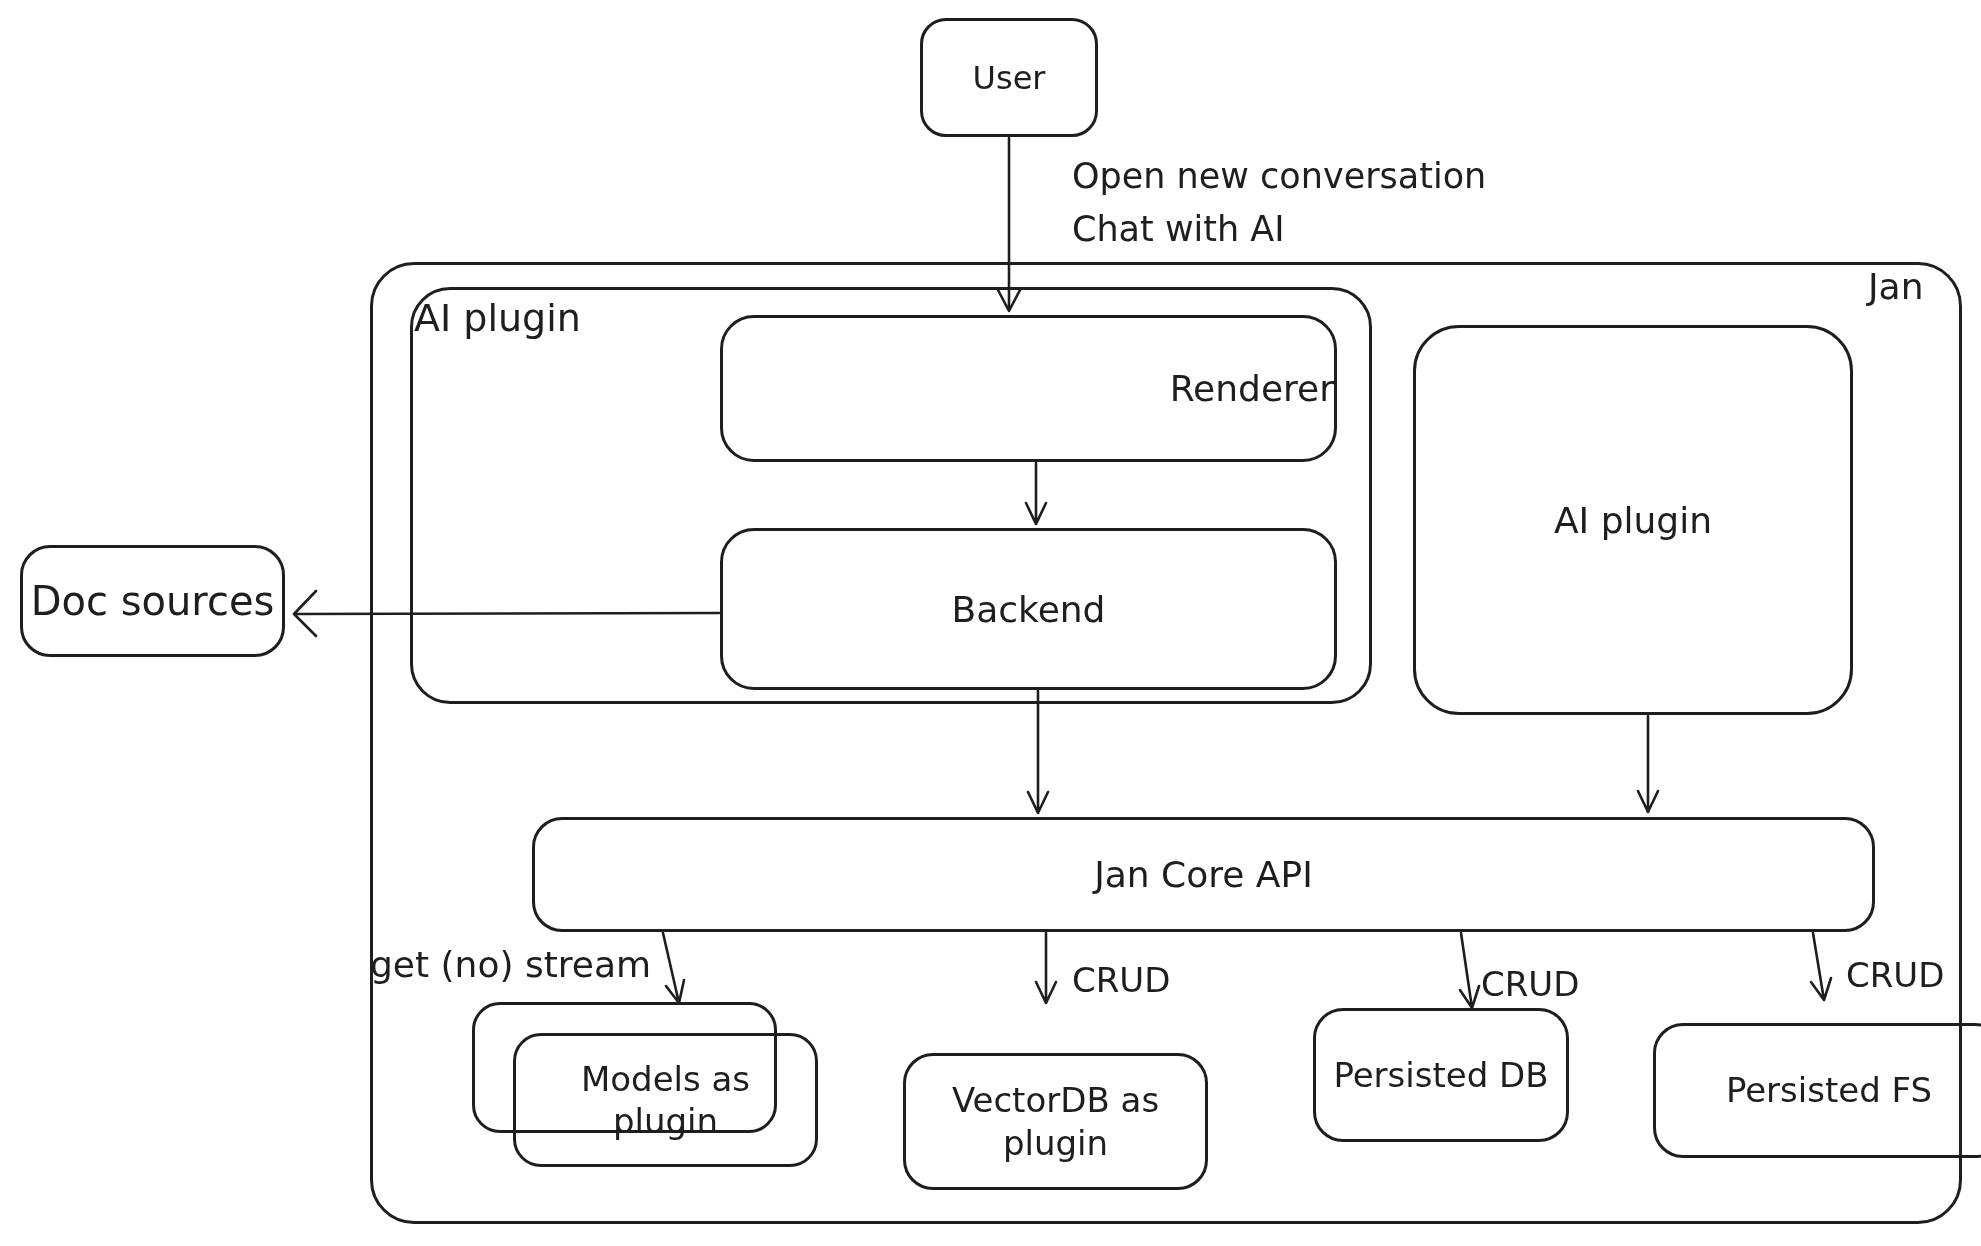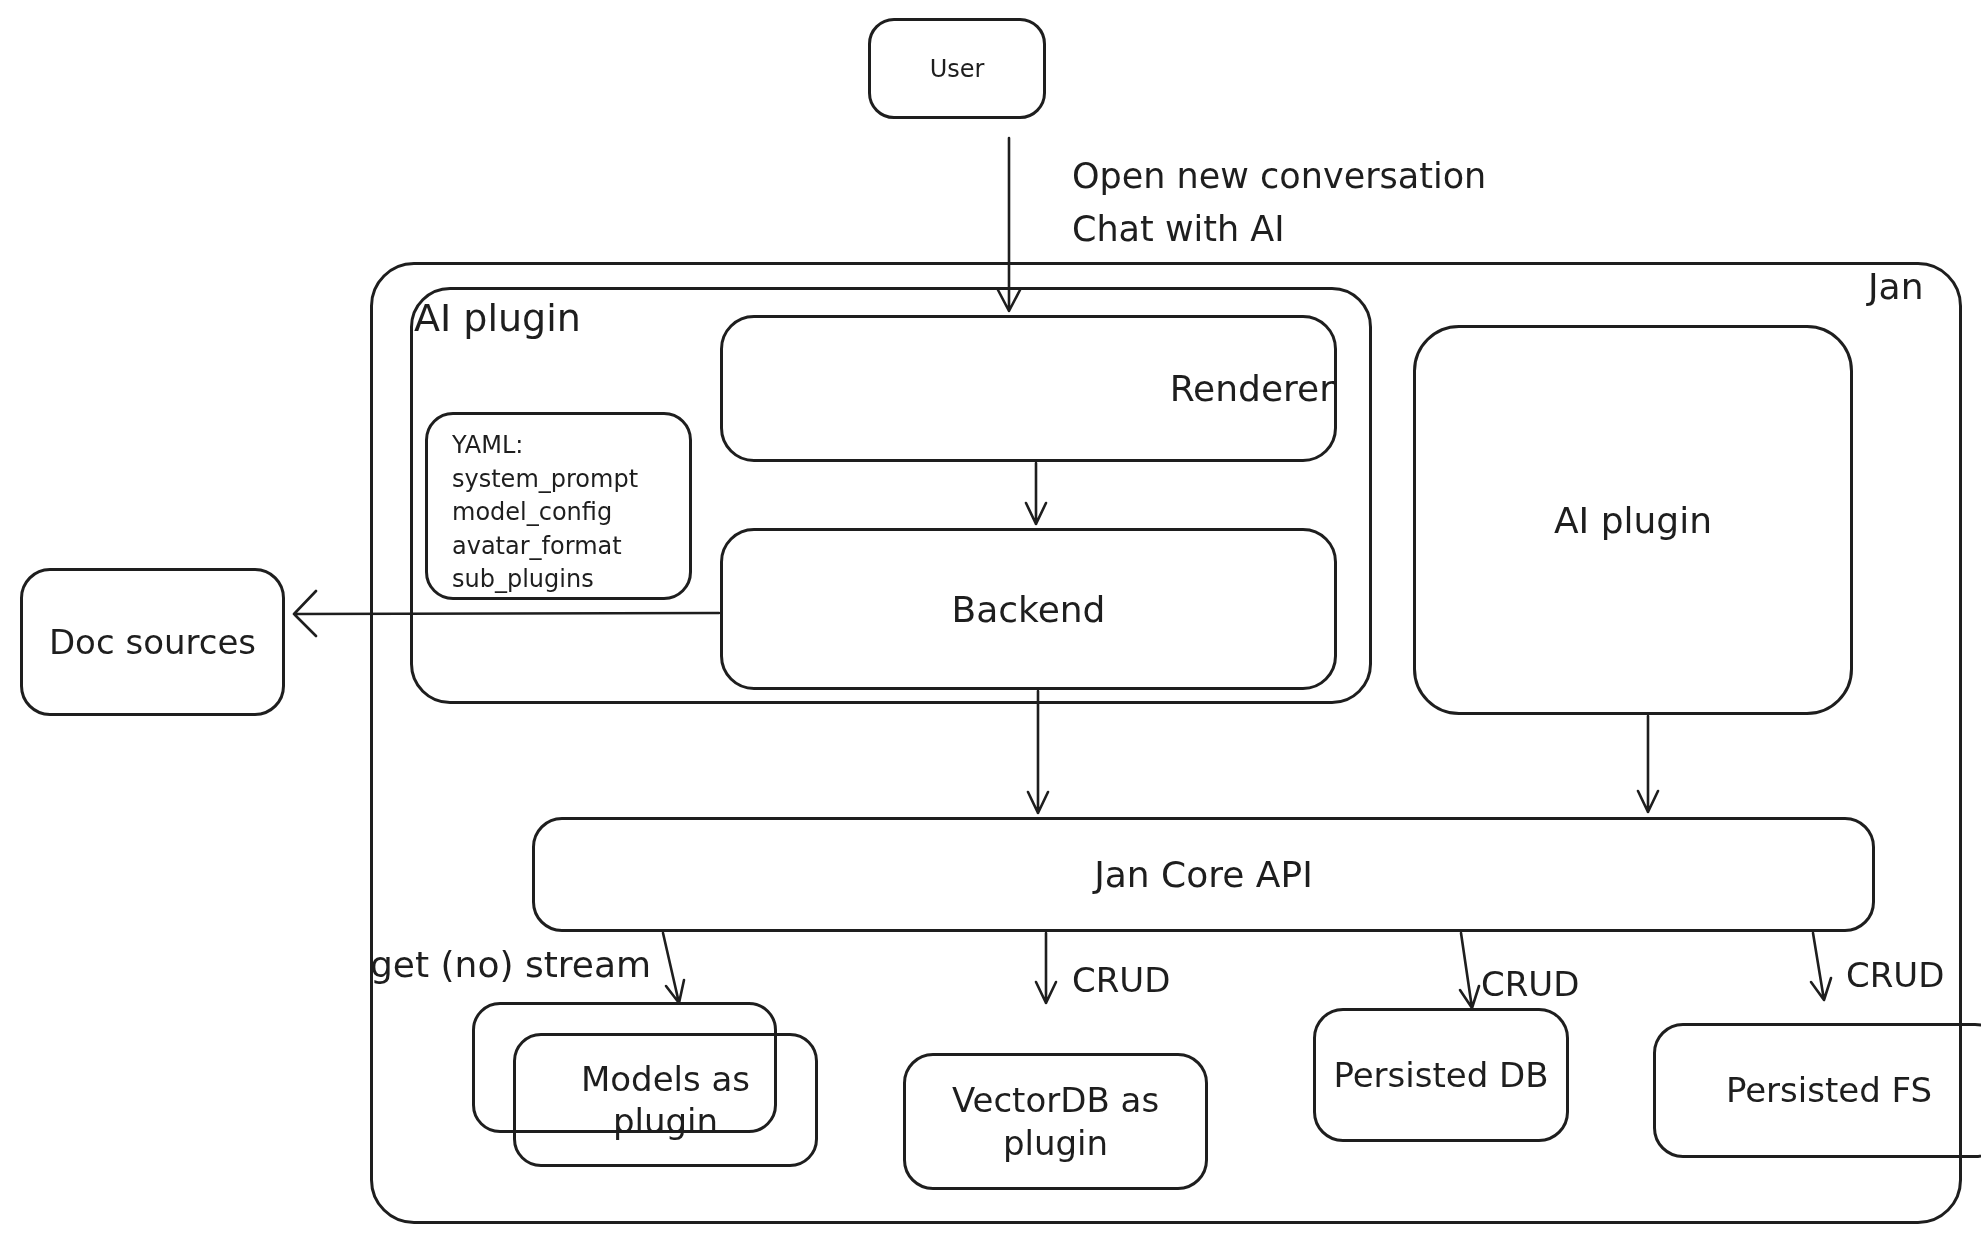--- a/index.html
+++ b/index.html
@@ -26,35 +26,35 @@
   .box{
     position:absolute;
     border:3px solid var(--stroke);
     display:flex;align-items:center;justify-content:center;
     text-align:center;
     box-sizing:border-box;
     background:transparent;
     line-height:1.25;
   }
   .lbl{position:absolute;white-space:nowrap;}
-  .user-box{left:868px;top:18px;width:178px;height:101px;border-radius:26px;font-size:24px;}
+  .user-box{left:920px;top:18px;width:178px;height:119px;border-radius:26px;font-size:32px;}
   .jan-container{left:370px;top:262px;width:1592px;height:962px;border-radius:44px;}
   .jan-label{left:1868px;top:266px;font-size:36px;}
   .ai-plugin-container{left:410px;top:287px;width:962px;height:417px;border-radius:40px;}
   .ai-plugin-container-label{left:414px;top:296px;font-size:38px;}
   .yaml-note{
     left:425px;top:412px;width:267px;height:188px;border-radius:28px;
     font-size:24px;line-height:1.4;
     align-items:flex-start;justify-content:flex-start;
     text-align:left;padding:14px 10px 10px 24px;
   }
   .yaml-note span{display:block;}
   .renderer-box{left:720px;top:315px;width:617px;height:147px;border-radius:34px;font-size:36px;justify-content:flex-end;}
   .backend-box{left:720px;top:528px;width:617px;height:162px;border-radius:34px;font-size:36px;}
-  .doc-sources-box{left:20px;top:545px;width:265px;height:148px;border-radius:30px;font-size:34px;margin-top:23px;}
+  .doc-sources-box{left:20px;top:545px;width:265px;height:112px;border-radius:30px;font-size:40px;}
   .ai-plugin-box{left:1413px;top:325px;width:440px;height:390px;border-radius:46px;font-size:36px;}
   .jan-core-api-bar{left:532px;top:817px;width:1343px;height:115px;border-radius:30px;font-size:36px;}
   .models-back-box{left:472px;top:1002px;width:305px;height:131px;border-radius:28px;}
   .models-front-box{left:513px;top:1033px;width:305px;height:134px;border-radius:28px;font-size:34px;padding:0 30px;}
   .vectordb-box{left:903px;top:1005px;width:305px;height:137px;border-radius:30px;font-size:34px;padding:0 30px;margin-top:48px;}
   .persisted-db-box{left:1313px;top:1008px;width:256px;height:134px;border-radius:30px;font-size:34px;}
   .persisted-fs-box{left:1653px;top:1010px;width:352px;height:135px;border-radius:30px;font-size:34px;margin-top:13px;}
   .user-edge-label{left:1072px;top:150px;font-size:35px;line-height:1.5;}
   .get-stream-label{left:370px;top:944px;font-size:36px;}
   .crud-vectordb-label{left:1072px;top:960px;font-size:34px;}
@@ -95,29 +95,20 @@
     <div>Open new conversation</div>
     <div>Chat with AI</div>
   </div>
 
   <div class="box jan-container"></div>
   <div class="lbl jan-label">Jan</div>
 
   <div class="box ai-plugin-container"></div>
   <div class="lbl ai-plugin-container-label">AI plugin</div>
 
-  <div class="box yaml-note">
-    <div>
-      <span>YAML:</span>
-      <span>system_prompt</span>
-      <span>model_config</span>
-      <span>avatar_format</span>
-      <span>sub_plugins</span>
-    </div>
-  </div>
 
   <div class="box renderer-box">
     <span>Renderer</span>
   </div>
 
   <div class="box backend-box">
     <span>Backend</span>
   </div>
 
   <div class="box doc-sources-box">

